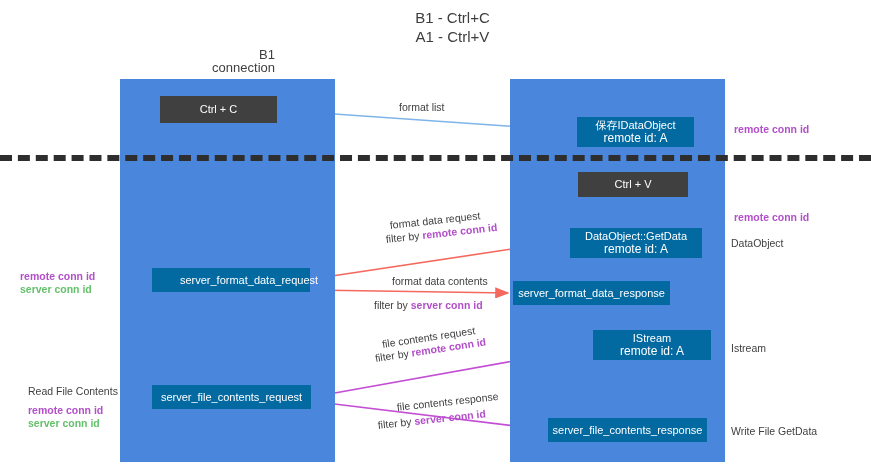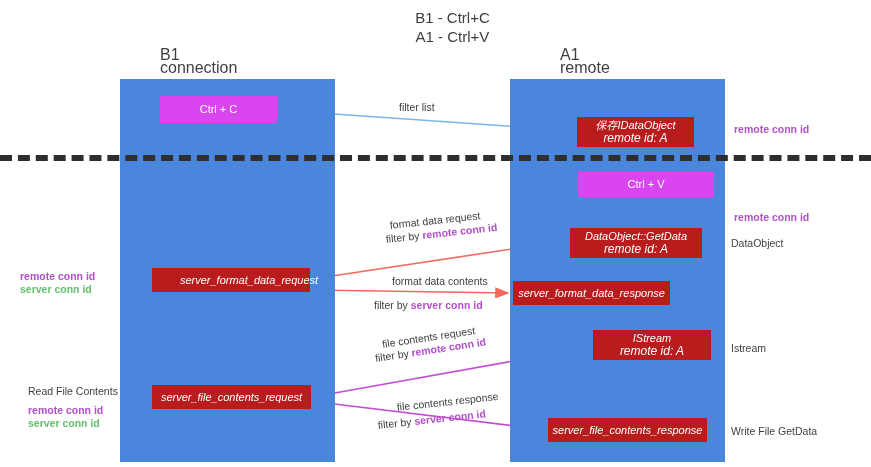--- a/index.html
+++ b/index.html
@@ -17,22 +17,22 @@
   #wires{position:absolute;left:0;top:0;width:871px;height:467px;pointer-events:none;}
 
   
   .lane{
     position:absolute;
     background:#4a86dc;
     z-index:2;
   }
   .lane-head{
     position:absolute;
-    text-align:left;
-    font-size:16px;
+    text-align:right;
+    font-size:13px;
     line-height:13px;
     color:#3f3f3f;
     z-index:3;
   }
 
   
   .title{
     position:absolute;
     left:0;top:8px;width:871px;
     text-align:center;
@@ -52,22 +52,22 @@
     flex-direction:column;
     align-items:center;
     justify-content:center;
     text-align:center;
     color:#ffffff;
     font-size:11px;
     line-height:13px;
     z-index:4;
     padding:2px 4px;
   }
-  .node.orange{background:#b91c1c;font-style:italic;}
-  .node.green{background:#d946ef;}
+  .node.orange{background:#0369a1;}
+  .node.green{background:#404040;}
   .node .l2{font-size:12px;line-height:13px;}
 
   
   .lbl{
     position:absolute;
     font-size:10.5px;
     line-height:14px;
     color:#3f3f3f;
     white-space:nowrap;
     z-index:6;
@@ -105,24 +105,20 @@
 
 <div id="stage">
 
   <div class="title">B1 - Ctrl+C
 A1 - Ctrl+V</div>
 
   <div class="lane-head" style="left:160px;top:48px;width:115px;">
     <div>B1</div>
     <div>connection</div>
   </div>
-  <div class="lane-head" style="left:560px;top:48px;width:115px;">
-    <div>A1</div>
-    <div>remote</div>
-  </div>
 
   <div class="lane" style="left:120px;top:79px;width:215px;height:383px;"></div>
   <div class="lane" style="left:510px;top:79px;width:215px;height:383px;"></div>
 
   <svg id="wires" viewBox="0 0 871 467">
     <defs>
       <marker id="ar-blue" markerWidth="9" markerHeight="7" refX="8" refY="3.5" orient="auto">
         <path d="M0,0 L9,3.5 L0,7 z" fill="#7fb4e8"></path>
       </marker>
       <marker id="ar-red" markerWidth="9" markerHeight="7" refX="8" refY="3.5" orient="auto">
@@ -160,21 +156,21 @@
 
   <div class="node green" style="left:160px;top:96px;width:117px;height:27px;">
     <div>Ctrl + C</div>
   </div>
 
   <div class="node orange" style="left:577px;top:117px;width:117px;height:30px;">
     <div>保存IDataObject</div>
     <div class="l2">remote id: A</div>
   </div>
 
-  <div class="node green" style="left:578px;top:172px;width:136px;height:25px;">
+  <div class="node green" style="left:578px;top:172px;width:110px;height:25px;">
     <div>Ctrl + V</div>
   </div>
 
   <div class="node orange" style="left:570px;top:228px;width:132px;height:30px;">
     <div>DataObject::GetData</div>
     <div class="l2">remote id: A</div>
   </div>
 
   <div class="node orange" style="left:152px;top:268px;width:158px;height:24px;padding-left:40px;">
     <div>server_format_data_request</div>
@@ -190,21 +186,21 @@
   </div>
 
   <div class="node orange" style="left:548px;top:418px;width:159px;height:24px;">
     <div>server_file_contents_response</div>
   </div>
 
   <div class="node orange" style="left:152px;top:385px;width:159px;height:24px;">
     <div>server_file_contents_request</div>
   </div>
 
-  <div class="lbl" style="left:399px;top:100px;">filter list</div>
+  <div class="lbl" style="left:399px;top:100px;">format list</div>
 
   <div class="lbl rot-neg" style="left:389px;top:218px;">format data request</div>
   <div class="lbl rot-neg" style="left:385px;top:232px;"><span>filter by </span><span class="purple">remote conn id</span></div>
 
   <div class="lbl" style="left:392px;top:274px;">format data contents</div>
   <div class="lbl" style="left:374px;top:298px;"><span>filter by </span><span class="purple">server conn id</span></div>
 
   <div class="lbl rot-neg2" style="left:381px;top:337px;">file contents request</div>
   <div class="lbl rot-neg2" style="left:374px;top:351px;"><span>filter by </span><span class="purple">remote conn id</span></div>
 

